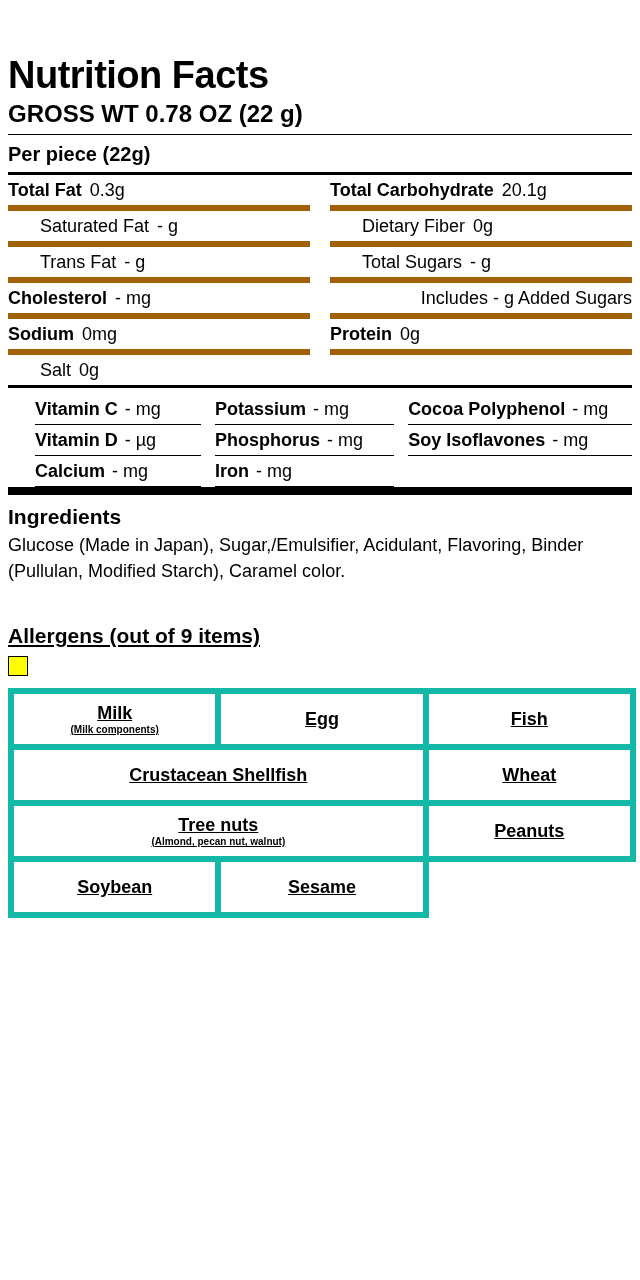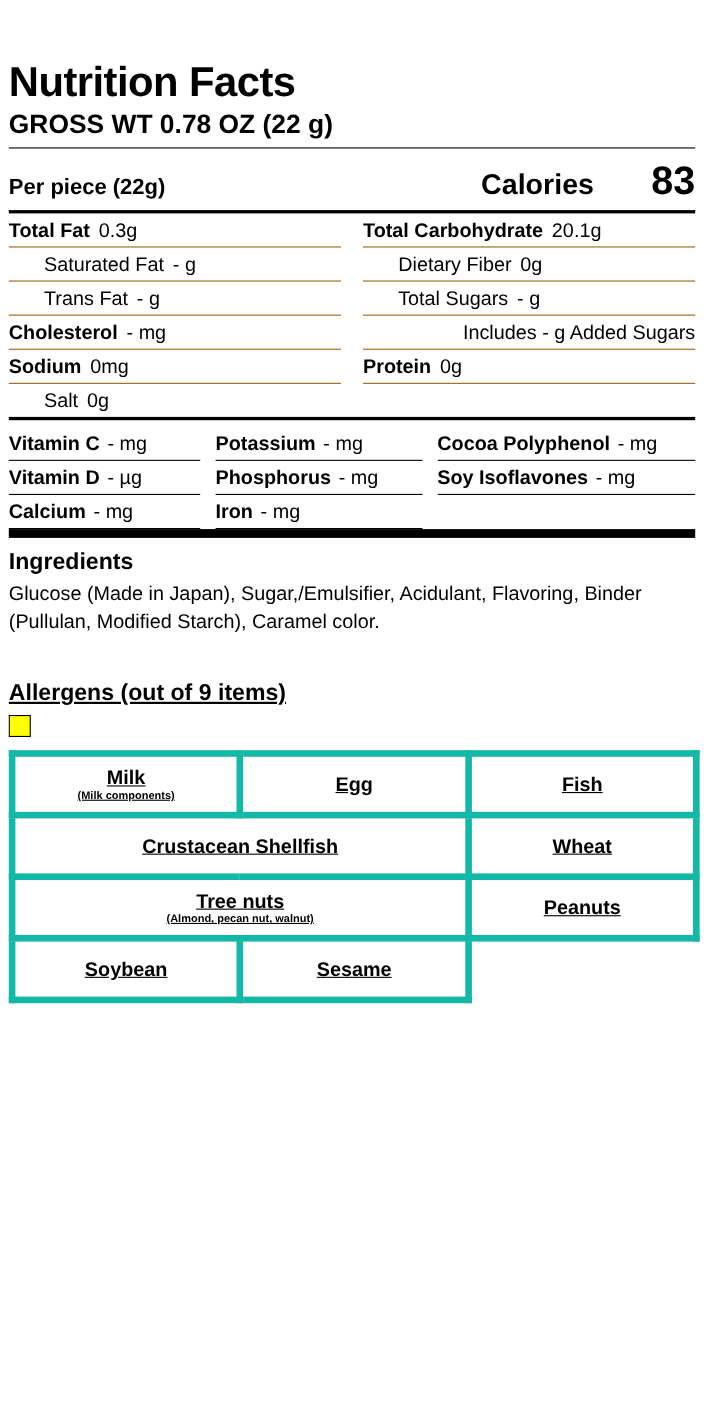--- a/index.html
+++ b/index.html
@@ -50,34 +50,34 @@
   
   .cols { display: flex; }
   .col { width: 50%; }
   .col-left { padding-right: 10px; border-right: 0; }
   .col-right { padding-left: 10px; }
   .nrow {
     display: flex;
     align-items: baseline;
     gap: 8px;
     padding: 5px 0 4px 0;
-    border-bottom: 1px solid #a16207;
+    border-bottom: 6px solid #a16207;
     font-size: 18px;
     min-height: 30px;
   }
   .nrow.last { border-bottom: none; }
   .nrow .nm { font-weight: bold; }
   .nrow.indent { padding-left: 32px; }
   .nrow.indent .nm { font-weight: normal; }
   .nrow .val { font-weight: normal; }
   .nrow.center { justify-content: flex-end; }
 
   
   .vit-block { padding-top: 6px; }
-  .vit-row { display: flex; }
+  .vit-row { display: flex; margin-left: 27px; }
   .vit-cell {
     display: flex;
     align-items: baseline;
     gap: 7px;
     padding: 5px 0 4px 0;
     border-bottom: 1px solid #000;
     font-size: 18px;
     margin-right: 14px;
   }
   .vit-cell .nm { font-weight: bold; }
@@ -136,24 +136,20 @@
 
 <div id="label">
 
   <h1 class="title">Nutrition Facts</h1>
   <div class="netwt">GROSS WT   0.78 OZ (22 g)</div>
 
   <div class="rule-thin"></div>
 
   <div class="serving-row">
     <div class="serving-text">Per piece (22g)</div>
-    <div class="cal-wrap">
-      <div class="cal-label">Calories</div>
-      <div class="cal-value">83</div>
-    </div>
   </div>
 
   <div class="rule-med"></div>
 
   <div class="cols">
     <div class="col col-left">
       <div class="nrow">
         <span class="nm">Total Fat</span>
         <span class="val">0.3g</span>
       </div>

